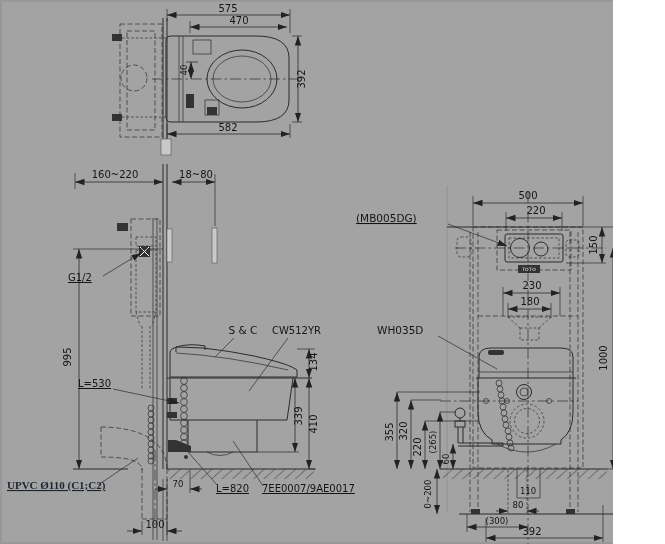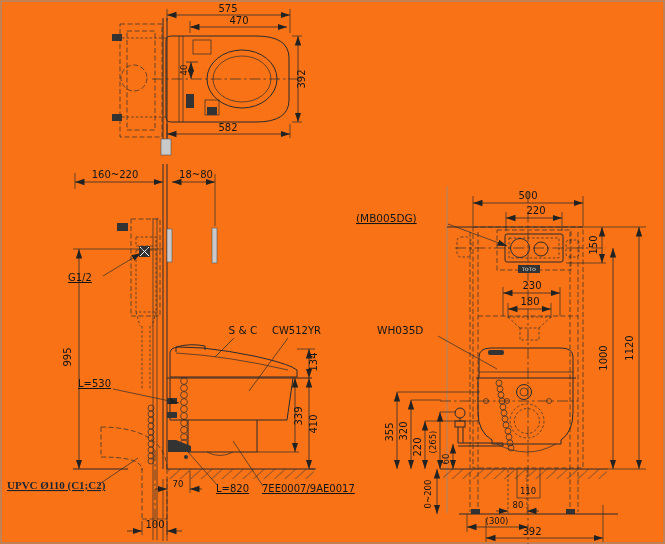--- a/index.html
+++ b/index.html
@@ -1,16 +1,16 @@
 <!DOCTYPE html>
 <html><head>
 <meta charset="utf-8">
 <style>
   html,body{margin:0;padding:0;background:#fff;}
-  .stage{width:665px;height:544px;position:relative;background:#f97316;overflow:hidden;}
+  .stage{width:613px;height:544px;position:relative;background:#a3a3a3;overflow:hidden;}
   svg{display:block;}
   .ln{stroke:#2b2b2b;stroke-width:1;fill:none;}
   .thin{stroke:#2b2b2b;stroke-width:.7;fill:none;}
   .gray{stroke:#8a8a8a;}
   .dash{stroke-dasharray:5 2.5;}
   .dash2{stroke-dasharray:2.6 2;}
   .cl{stroke-dasharray:11 3 2.5 3;stroke-width:.7;}
   .dim{stroke:#2b2b2b;stroke-width:.8;fill:none;}
   text{font-family:"DejaVu Sans","Liberation Sans",sans-serif;font-size:10px;fill:#151515;}
   .mid{text-anchor:middle;}

